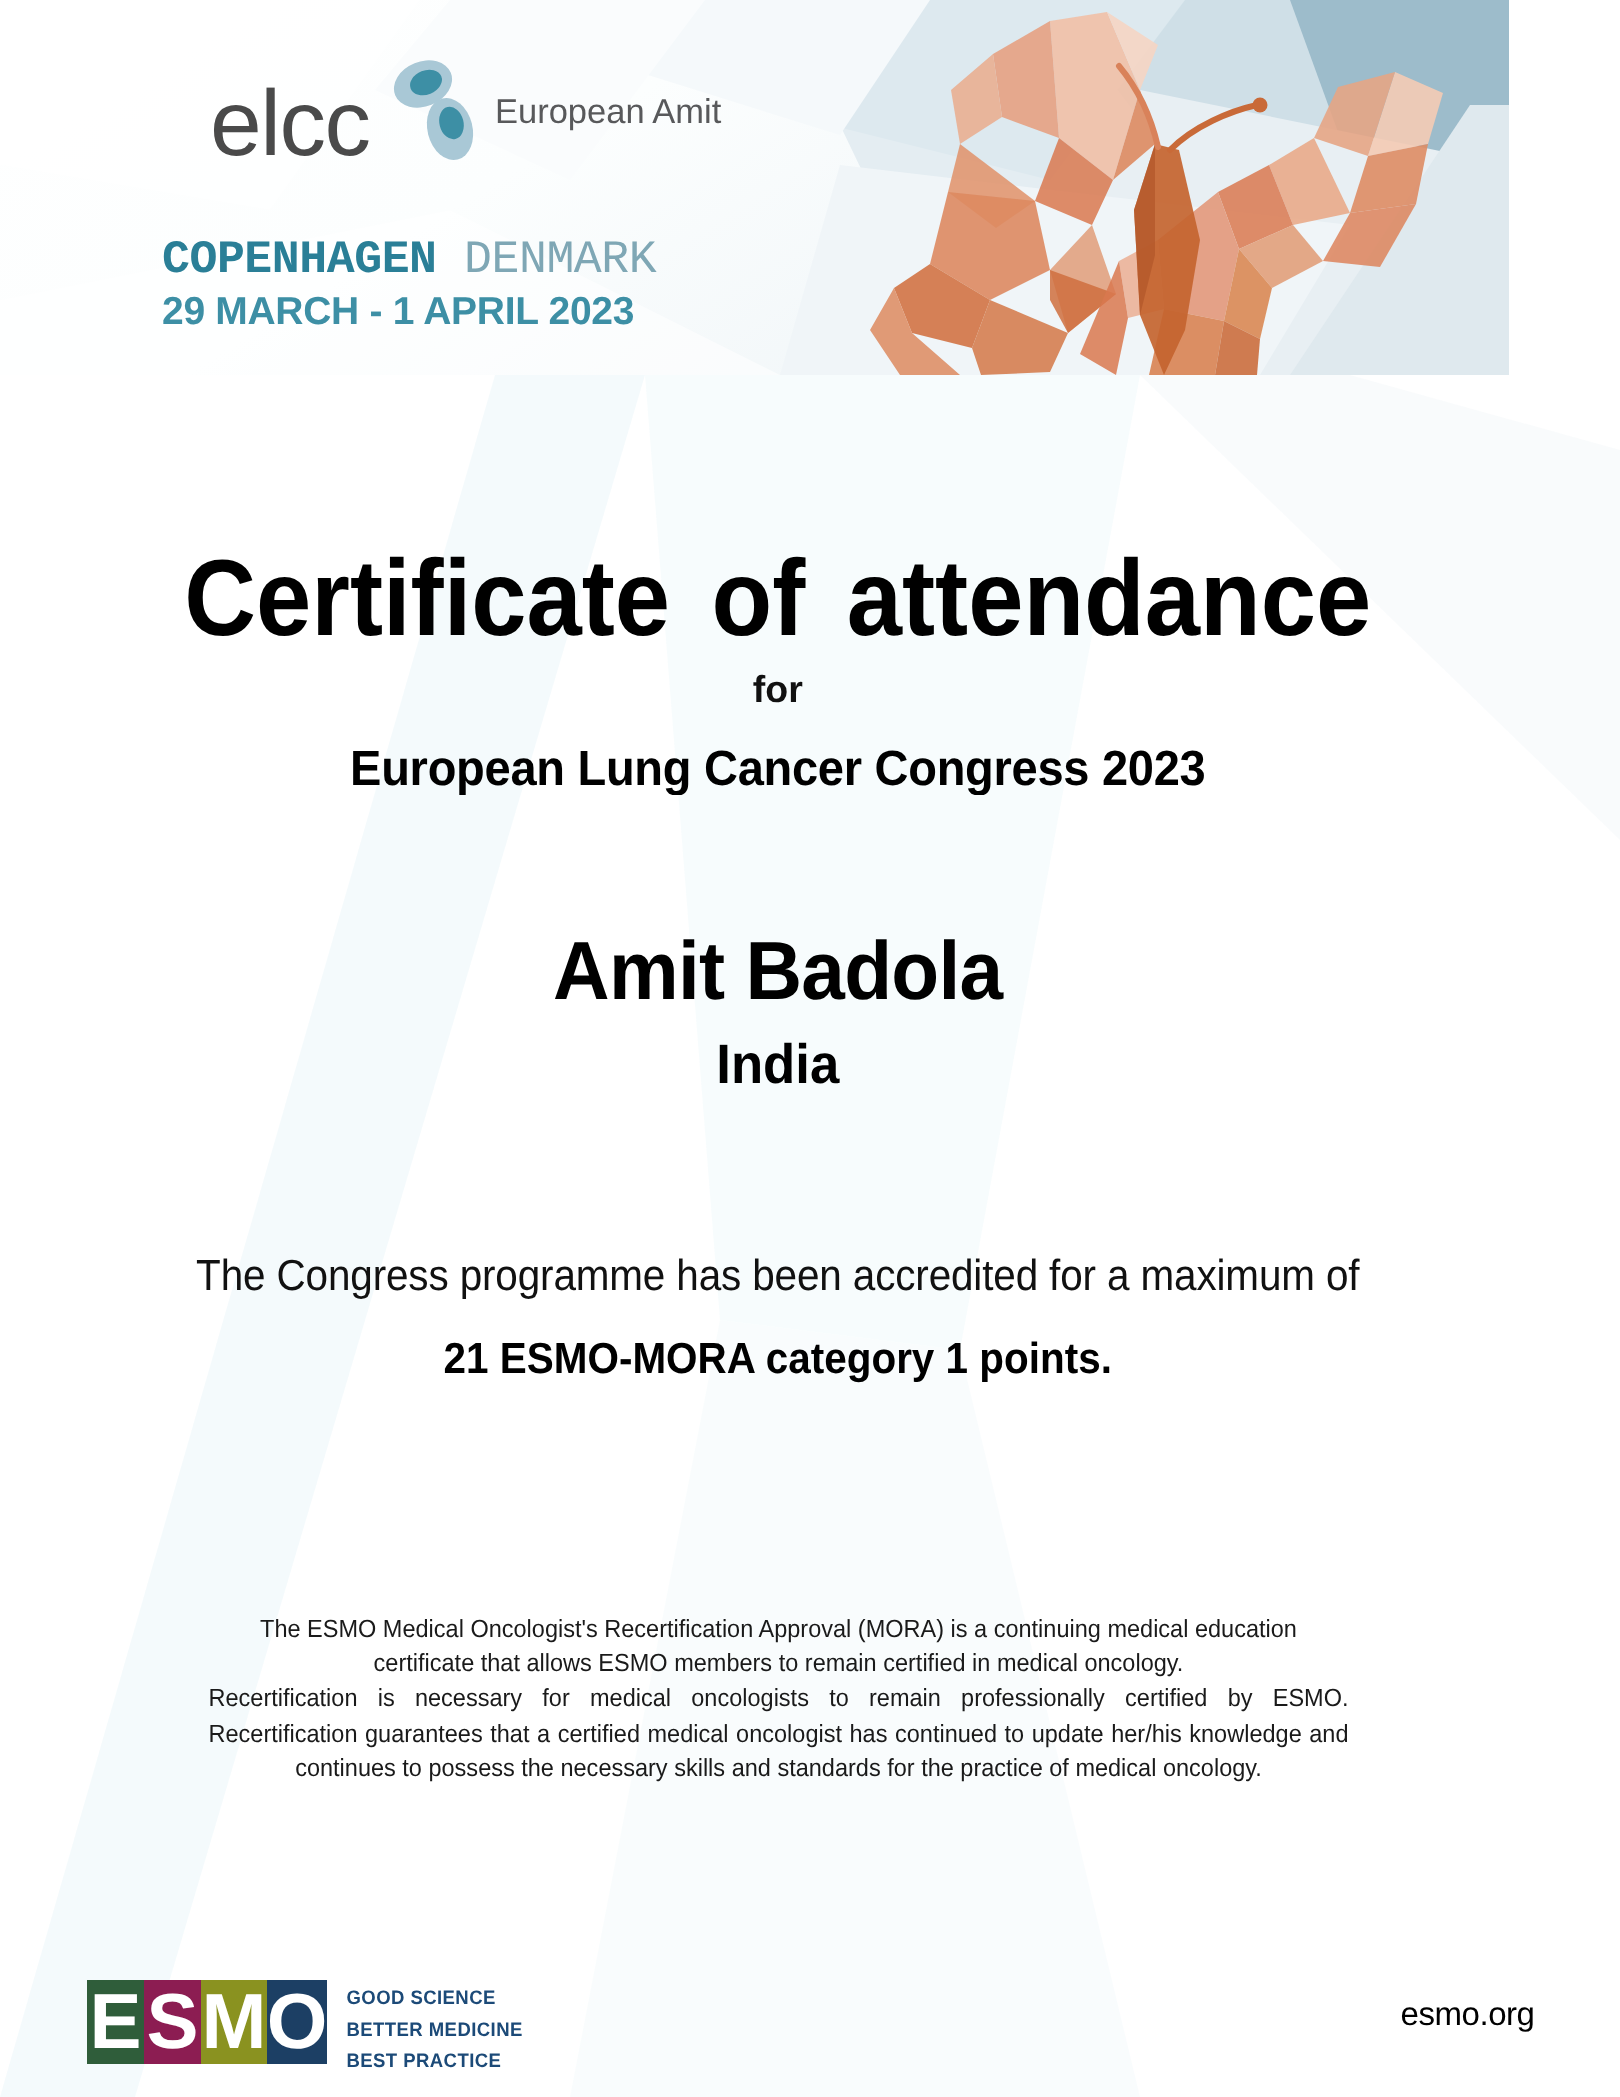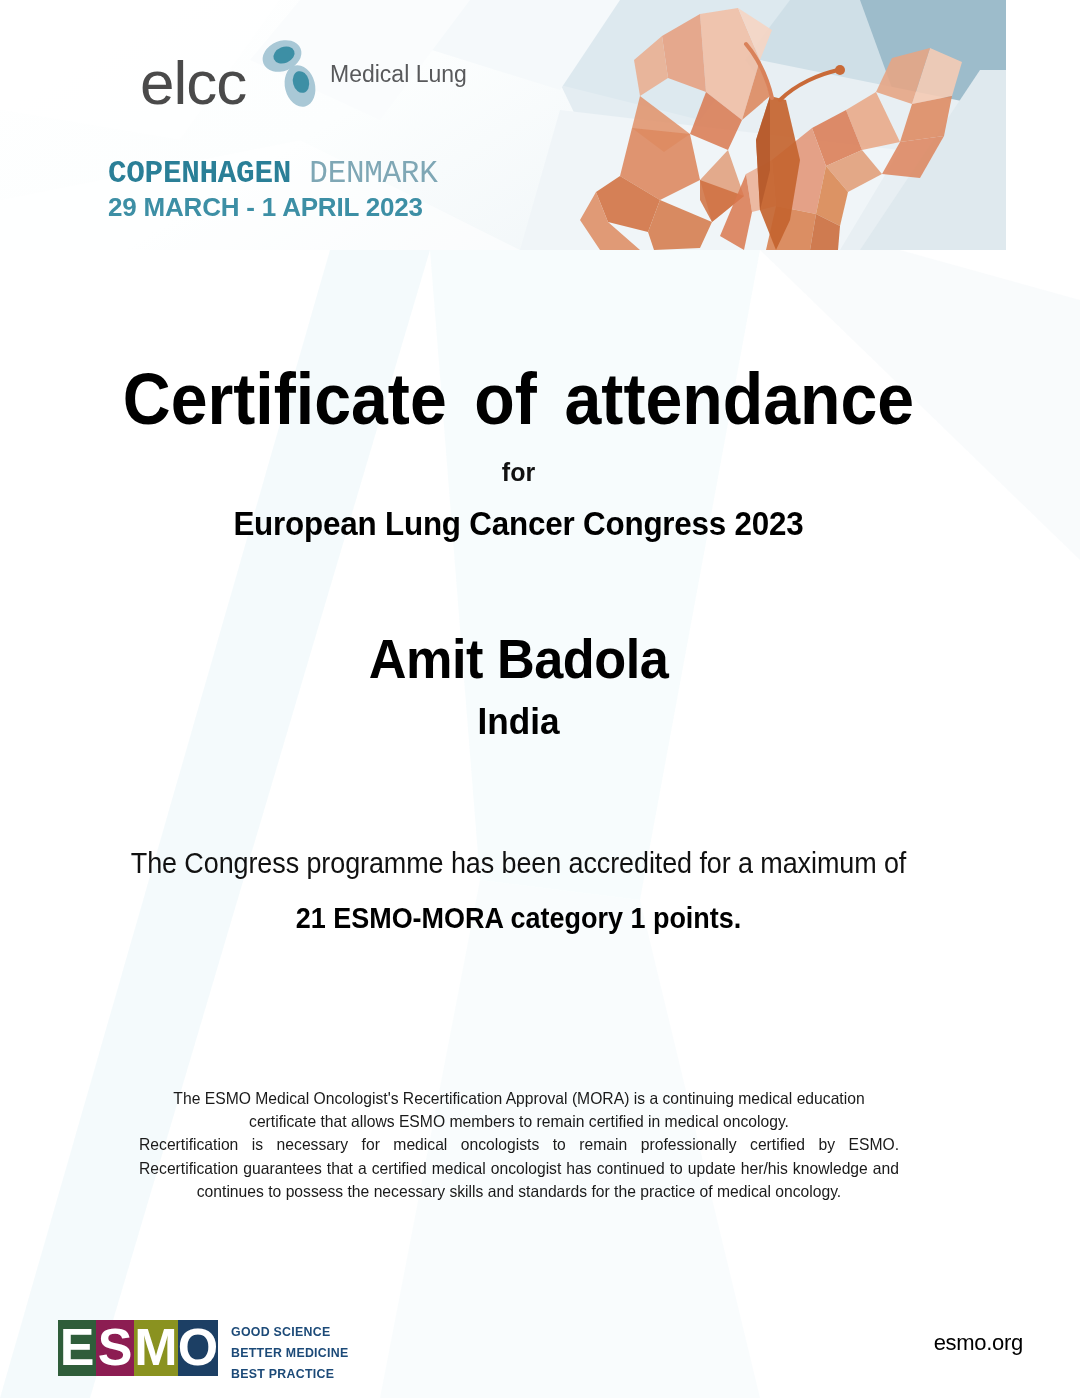--- a/index.html
+++ b/index.html
@@ -130,21 +130,21 @@
     font-family: "Liberation Sans Narrow", "Liberation Sans", sans-serif;
     font-size: 72px;
     font-weight: 700;
     color: #000000;
     letter-spacing: 0px;
     word-spacing: 10px;
     transform: scaleX(0.92);
     line-height: 1.05;
   }
   .cert-for {
-    margin-top: 20px;
+    margin-top: 8px;
     font-family: "Liberation Sans", sans-serif;
     font-size: 25px;
     font-weight: 700;
     color: #111;
   }
   .cert-event {
     margin-top: 18px;
     font-family: "Liberation Sans", sans-serif;
     font-size: 33px;
     font-weight: 700;
@@ -327,21 +327,21 @@
     <div class="elcc-mark">
       <div class="elcc-word">elcc</div>
       <svg class="elcc-cells" viewBox="0 0 62 78">
         <ellipse cx="22" cy="20" rx="20" ry="15" fill="#a9c8d6" transform="rotate(-22 22 20)"></ellipse>
         <ellipse cx="24" cy="19" rx="11" ry="8" fill="#3d8fa5" transform="rotate(-22 24 19)"></ellipse>
         <ellipse cx="40" cy="50" rx="15" ry="21" fill="#a9c8d6" transform="rotate(-14 40 50)"></ellipse>
         <ellipse cx="41" cy="46" rx="8" ry="11" fill="#3d8fa5" transform="rotate(-14 41 46)"></ellipse>
       </svg>
     </div>
     <div class="elcc-sub">
-      <div>Medical Lung</div>
+      <div>European Amit</div>
     </div>
   </div>
 
   <div class="city-block">
     <div class="city-line">
       <span class="city-strong">COPENHAGEN</span><span class="city-light">&nbsp;</span><span class="city-light">DENMARK</span>
     </div>
     <div class="date-line">29 MARCH - 1 APRIL 2023</div>
   </div>
 

